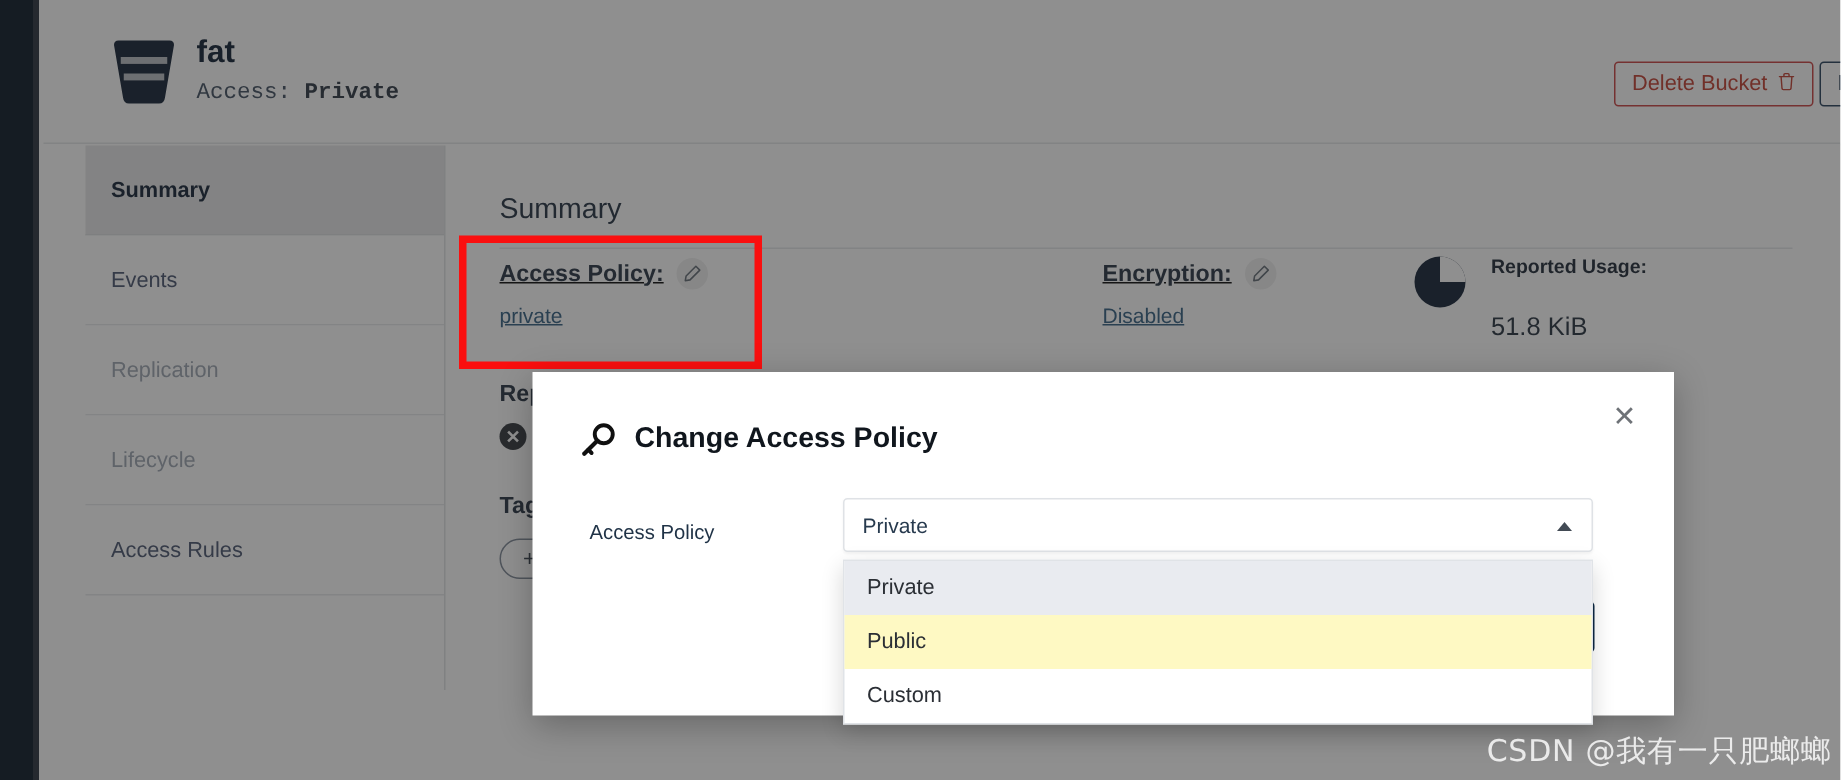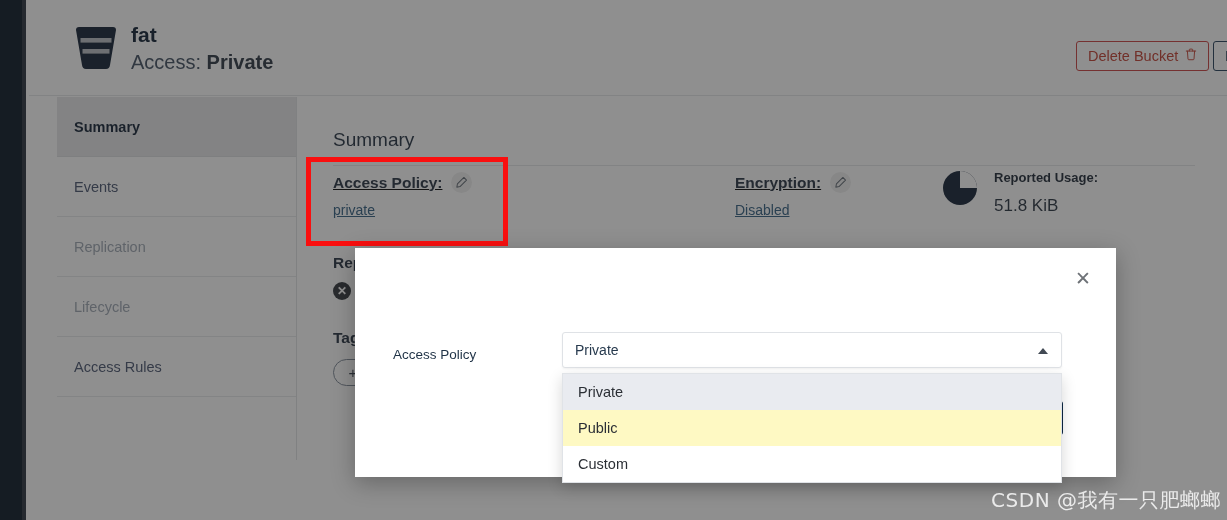--- a/index.html
+++ b/index.html
@@ -56,22 +56,23 @@
     width: 46px; height: 44px;
   }
   #bucket-title-wrap {
     position: absolute; left: 102px; top: 22px;
   }
   #bucket-name {
     font-size: 21px; font-weight: bold; color: #07182c;
     line-height: 25px;
   }
   #bucket-access {
-    font-size: 20px; color: #3b4a5c; margin-top: 6px;
+    font-size: 15px; color: #3b4a5c; margin-top: 6px;
     line-height: 18px;
+    font-family: Liberation Mono, monospace;
   }
   #bucket-access b { font-weight: bold; color: #27313e; }
 
   .hdr-btn {
     position: absolute; top: 41px;
     height: 30px;
     border-radius: 3px;
     background: #ffffff;
     font-size: 14.5px;
     display: flex; align-items: center; gap: 7px;
@@ -158,21 +159,21 @@
 
   #usage-field {
     position: absolute; left: 644px; top: 70px;
     display: flex; align-items: flex-start; gap: 16px;
   }
   #usage-pie { width: 36px; height: 36px; margin-top: 3px; }
   #usage-label {
     font-size: 13px; font-weight: bold; color: #16212e; line-height: 22px;
   }
   #usage-value {
-    font-size: 17px; color: #1f2a38; margin-top: 6px; line-height: 22px;
+    font-size: 17px; color: #1f2a38; margin-top: 18px; line-height: 22px;
   }
 
   
   #replication-field { position: absolute; left: 35px; top: 157px; }
   #replication-label { font-size: 15.5px; color: #212d3d; font-weight: bold; }
   #replication-x {
     margin-top: 10px;
     width: 18px; height: 18px; border-radius: 50%;
     background: #2a2f36; color: #ffffff;
     font-size: 12px; font-weight: bold;
@@ -402,20 +403,31 @@
   <div id="scrim"></div>
 
   <div id="annotation-box"></div>
 
   <div id="modal">
 
     <div id="modal-close">
       <span>✕</span>
     </div>
 
+    <div id="modal-title-row">
+      <span id="modal-key-icon">
+        <svg viewBox="0 0 24 24" width="24" height="24">
+          <circle cx="15.5" cy="8.5" r="6" fill="none" stroke="#101010" stroke-width="2.6"></circle>
+          <path d="M11.2 12.8 L2.5 21.5" stroke="#101010" stroke-width="2.8" stroke-linecap="round"></path>
+          <path d="M5.2 18.8 L7.4 21" stroke="#101010" stroke-width="2.6" stroke-linecap="round"></path>
+          <circle cx="15.5" cy="8.5" r="2.1" fill="#ffffff"></circle>
+        </svg>
+      </span>
+      <span id="modal-title">Change Access Policy</span>
+    </div>
 
     <div id="modal-field-label">Access Policy</div>
 
     <div id="hidden-action-button"></div>
 
     <div id="select-control">
       <span id="select-value">Private</span>
       <span id="select-caret"></span>
     </div>
 

